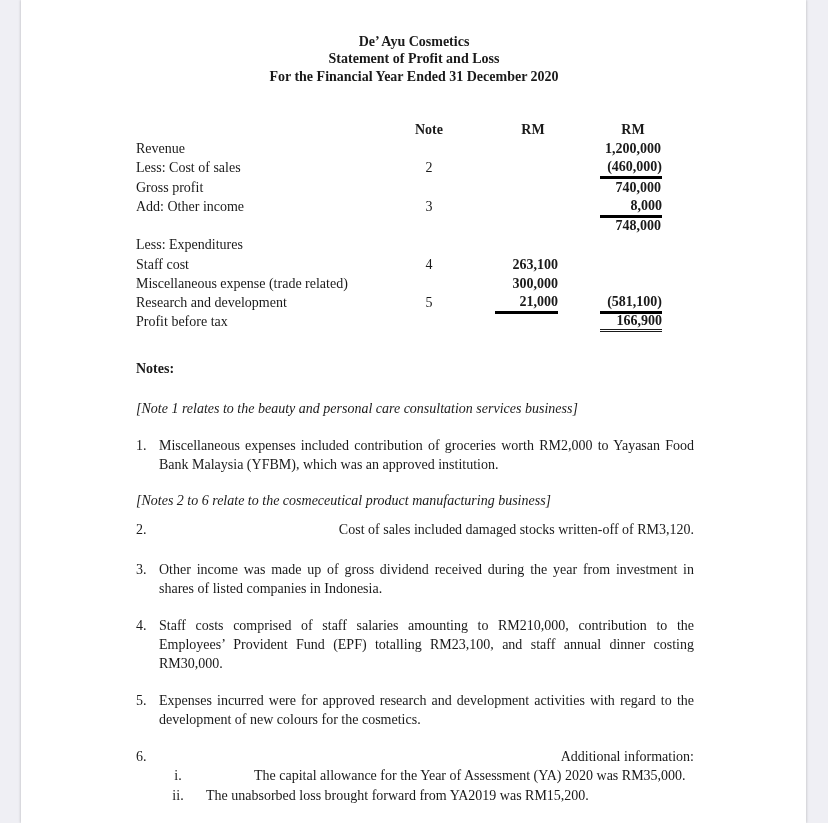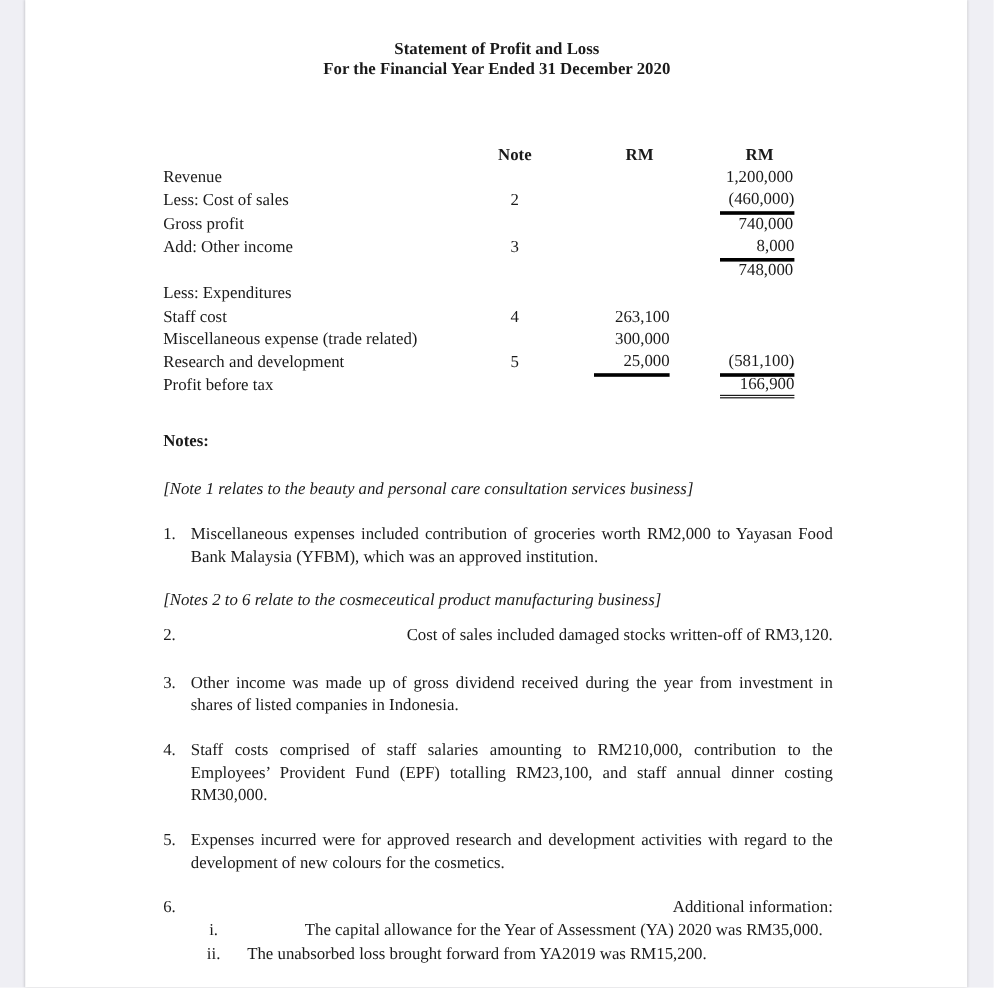--- a/index.html
+++ b/index.html
@@ -31,34 +31,35 @@
       width: 828px;
       top: 33px;
       text-align: center;
       font-weight: bold;
       font-size: 14px;
       line-height: 17.3px;
     }
     .fs { font-size: 14px; line-height: 19px; }
     .bold { font-weight: bold; }
     .ital { font-style: italic; text-align: center; }
-    .r { text-align: right; }
+    .r { text-align: right; font-weight: bold; }
     .c { text-align: center; }
     .ul { border-bottom: 3px solid #000000; }
     .dul { border-bottom: 3px double #1a1a1a; }
     .note-num { position: absolute; left: 136px; }
     .note-text { position: absolute; left: 159px; white-space: normal; text-align: right; }
     .just { text-align: justify; text-align-last: left; }
   </style>
 </head>
 <body>
 
 <div class="page"></div>
 
 <div class="title-block">
+  <div>De’ Ayu Cosmetics</div>
   <div>Statement of Profit and Loss</div>
   <div>For the Financial Year Ended 31 December 2020</div>
 </div>
 
 <div class="abs fs bold c" style="left:405px; top:120px; width:48px;">Note</div>
 <div class="abs fs bold c" style="left:505px; top:120px; width:56px;">RM</div>
 <div class="abs fs bold c" style="left:605px; top:120px; width:56px;">RM</div>
 
 <div class="abs fs" style="left:136px; top:139px;">Revenue</div>
 <div class="abs fs r" style="left:580px; top:139px; width:81px;">1,200,000</div>
@@ -80,21 +81,21 @@
 
 <div class="abs fs" style="left:136px; top:255px;">Staff cost</div>
 <div class="abs fs c" style="left:418px; top:255px; width:22px;">4</div>
 <div class="abs fs r" style="left:480px; top:255px; width:78px;">263,100</div>
 
 <div class="abs fs" style="left:136px; top:274px;">Miscellaneous expense (trade related)</div>
 <div class="abs fs r" style="left:480px; top:274px; width:78px;">300,000</div>
 
 <div class="abs fs" style="left:136px; top:293px;">Research and development</div>
 <div class="abs fs c" style="left:418px; top:293px; width:22px;">5</div>
-<div class="abs fs r ul" style="left:495px; top:293px; width:63px; line-height:18px;">25,000</div>
+<div class="abs fs r ul" style="left:495px; top:293px; width:63px; line-height:18px;">21,000</div>
 <div class="abs fs r ul" style="left:600px; top:293px; width:62px; line-height:18px;">(581,100)</div>
 
 <div class="abs fs" style="left:136px; top:312px;">Profit before tax</div>
 <div class="abs fs r dul" style="left:600px; top:312px; width:62px; line-height:17px;">166,900</div>
 
 <div class="abs fs bold" style="left:136px; top:359px;">Notes:</div>
 
 <div class="abs fs ital" style="left:136px; top:399px;">[Note 1 relates to the beauty and personal care consultation services business]</div>
 
 <div class="note-num fs" style="top:436px;">1.</div>

